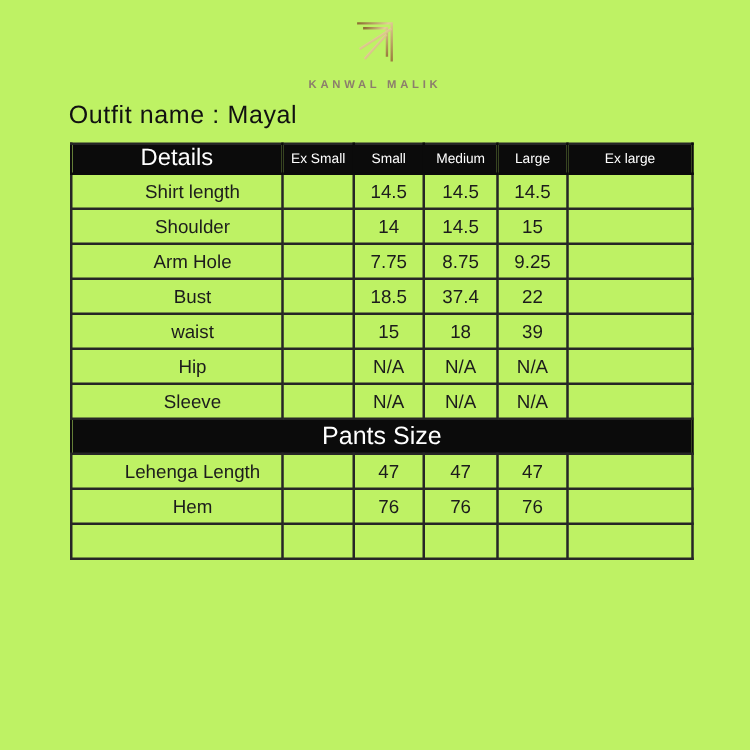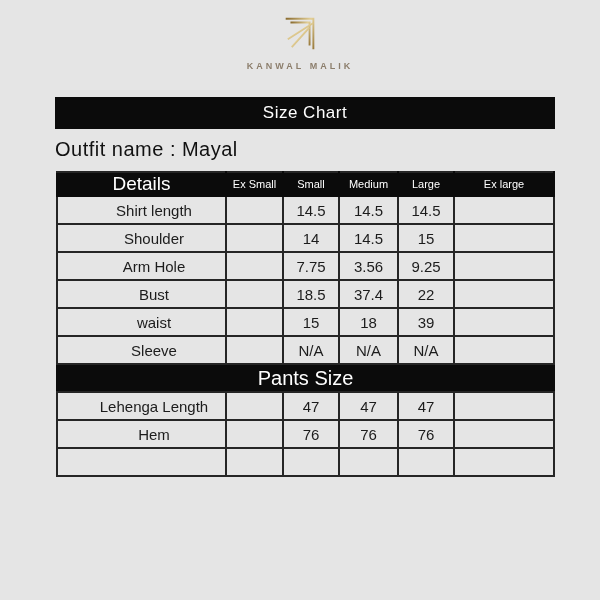--- a/index.html
+++ b/index.html
@@ -6,21 +6,21 @@
     margin: 0;
     padding: 0;
     background: #ffffff;
     font-family: "Liberation Sans", sans-serif;
     color: #1c1c1c;
   }
   .sheet {
     position: relative;
     width: 600px;
     height: 600px;
-    background: #e5e5e5;
+    background: #bef264;
     overflow: hidden;
   }
   
   .logo-block {
     padding-top: 13px;
     text-align: center;
   }
   .monogram {
     display: inline-block;
   }
@@ -109,21 +109,20 @@
         <path d="M8 6 H36 V37"></path>
         <path d="M13 10 H32 V33"></path>
         <path d="M35 11 L10 27"></path>
         <path d="M31 16 L14 35"></path>
         <path d="M10 27 V37"></path>
       </g>
     </svg>
     <div class="wordmark">KANWAL MALIK</div>
   </div>
 
-  <div class="size-bar">Size Chart</div>
 
   <div class="outfit">
     <span>Outfit name</span><span class="sep">:</span><span>Mayal</span>
   </div>
 
   <table class="size-table">
     <colgroup>
       <col style="width:169px">
         <col style="width:57px">
         <col style="width:56px">
@@ -155,41 +154,49 @@
         <td class="row-value"></td>
         <td class="row-value">14</td>
         <td class="row-value">14.5</td>
         <td class="row-value">15</td>
         <td class="row-value"></td>
       </tr>
       <tr>
         <td class="row-label">Arm Hole</td>
         <td class="row-value"></td>
         <td class="row-value">7.75</td>
-        <td class="row-value">3.56</td>
+        <td class="row-value">8.75</td>
         <td class="row-value">9.25</td>
         <td class="row-value"></td>
       </tr>
       <tr>
         <td class="row-label">Bust</td>
         <td class="row-value"></td>
         <td class="row-value">18.5</td>
         <td class="row-value">37.4</td>
         <td class="row-value">22</td>
         <td class="row-value"></td>
       </tr>
       <tr>
         <td class="row-label">waist</td>
         <td class="row-value"></td>
         <td class="row-value">15</td>
         <td class="row-value">18</td>
         <td class="row-value">39</td>
         <td class="row-value"></td>
       </tr>
       <tr>
+        <td class="row-label">Hip</td>
+        <td class="row-value"></td>
+        <td class="row-value">N/A</td>
+        <td class="row-value">N/A</td>
+        <td class="row-value">N/A</td>
+        <td class="row-value"></td>
+      </tr>
+      <tr>
         <td class="row-label">Sleeve</td>
         <td class="row-value"></td>
         <td class="row-value">N/A</td>
         <td class="row-value">N/A</td>
         <td class="row-value">N/A</td>
         <td class="row-value"></td>
       </tr>
       <tr class="section-row">
         <th colspan="6">Pants Size</th>
       </tr>

